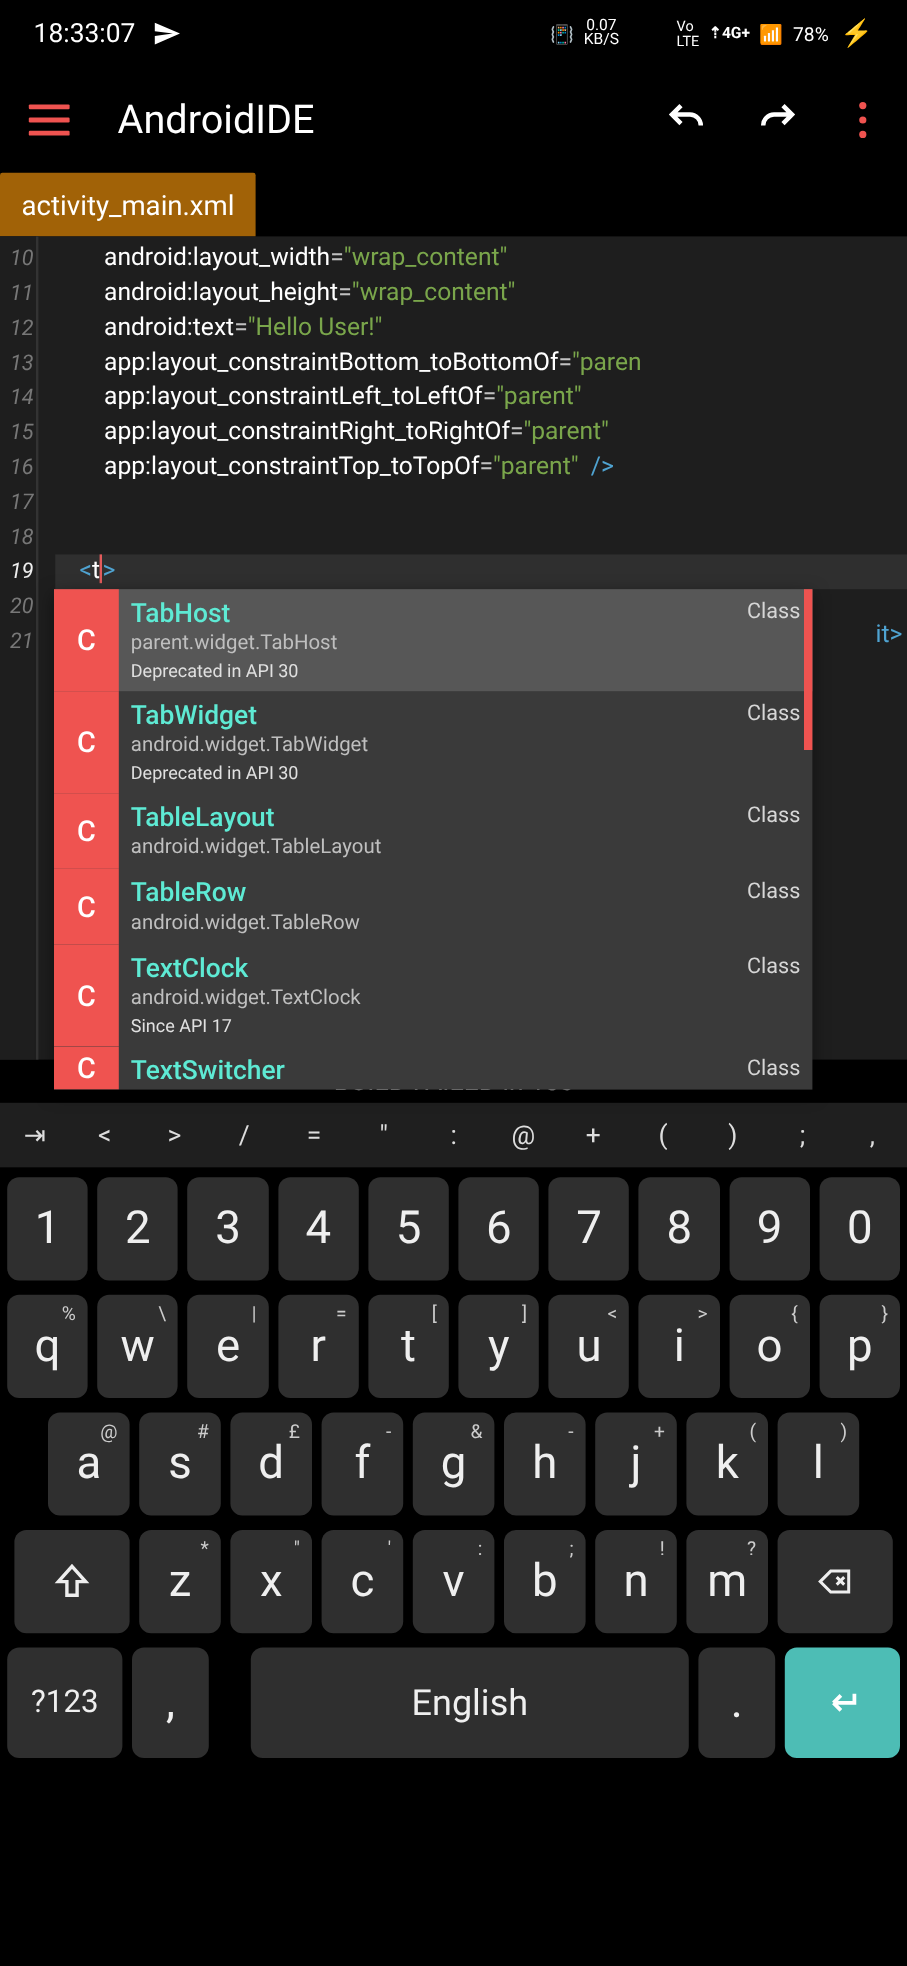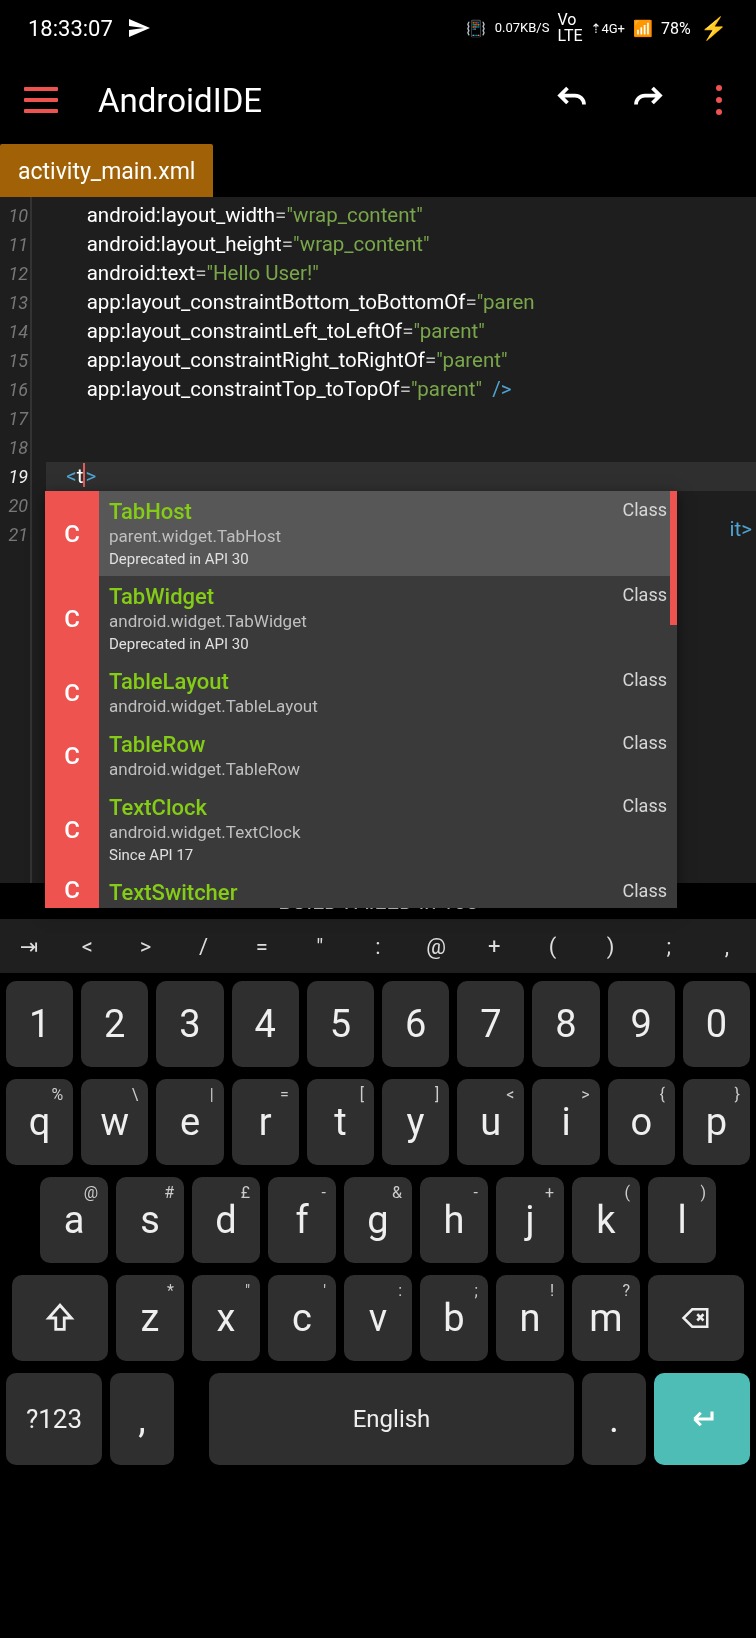--- a/index.html
+++ b/index.html
@@ -1,20 +1,20 @@
 <!DOCTYPE html>
 <html><head>
 <meta charset="utf-8">
 <style>
   * { margin:0; padding:0; box-sizing:border-box; font-family: Roboto, "Segoe UI", Arial, sans-serif; }
   html,body { width:756px; height:1638px; background:#000; color:#fff; overflow:hidden; }
   .status-bar { height:56px; display:flex; align-items:center; justify-content:space-between; padding:0 28px; font-size:22px; }
   .status-left { display:flex; align-items:center; gap:14px; }
   .status-right { display:flex; align-items:center; gap:8px; font-size:16px; }
-  .kbs { display:flex; line-height:0.9; font-size:13px; align-items:center; }
+  .kbs { display:flex; flex-direction:column; line-height:0.9; font-size:13px; align-items:center; }
   .app-bar { height:88px; display:flex; align-items:center; padding:0 24px; gap:40px;justify-content:center; }
   .menu-icon { width:34px; height:26px; display:flex; flex-direction:column; justify-content:space-between; }
   .menu-icon div { height:4px; background:#ef5350; border-radius:1px; }
   .app-title { font-size:33px; font-weight:400; flex:1; }
   .toolbar-actions { display:flex; align-items:center; gap:40px; }
   .toolbar-actions svg { width:36px; height:36px; }
   .dots { display:flex; flex-direction:column; gap:6px; padding:0 10px; }
   .dots span { width:6px; height:6px; border-radius:50%; background:#ef5350; }
   .tab-strip { display:flex; }
   .file-tab { background:#a16207; color:#fff; padding:14px 18px 12px; font-size:23px; border-radius:2px 2px 0 0; }
@@ -28,39 +28,39 @@
   .attrname { color:#ffffff; }
   .eq { color:#c0c0c0; }
   .str { color:#7aa64b; }
   .brkt { color:#4fa3d1; }
   .caret { display:inline-block; width:0; border-left:2px solid #e35b5b; height:24px; vertical-align:-4px; }
   .autocomplete { position:absolute; left:45px; top:294px; width:632px; background:#3a3a3a; box-shadow:0 4px 14px rgba(0,0,0,0.5); }
   .ac-row { display:flex; align-items:stretch; }
   .ac-row.sel { background:#575757; }
   .ac-kind { width:54px; background:#ef5350; display:flex; align-items:center; justify-content:center; font-size:24px; font-weight:500; color:#fff; }
   .ac-body { flex:1; padding:8px 14px 8px 10px; position:relative; }
-  .ac-name { font-size:22px; font-weight:500; color:#84cc16; }
+  .ac-name { font-size:22px; font-weight:500; color:#5eead4; }
   .ac-sub  { font-size:17px; color:#bfbfbf; margin-top:2px; }
   .ac-note { font-size:15px; color:#e0e0e0; margin-top:4px; }
   .ac-type { position:absolute; right:10px; top:8px; font-size:18px; color:#d6d6d6; }
   .ac-scroll { position:absolute; right:0; top:0; width:7px; height:134px; background:#ef5350; }
   .peek { position:absolute; right:4px; top:320px; font-size:20.5px; color:#4fa3d1; }
   .build-bar { margin-top:0; height:36px; display:flex; align-items:center; justify-content:center; font-size:22px; background:#000; }
   .symrow { height:54px; background:#1f1f1f; display:flex; align-items:center; justify-content:space-around; font-size:22px; color:#ddd; }
   .symrow span { flex:1; text-align:center; }
   .keyboard { background:#000; padding:8px 6px 0; }
   .krow { display:flex; gap:8px; margin-bottom:12px; justify-content:center; }
   .key { background:#2f2f2f; border-radius:10px; height:86px; display:flex; align-items:center; justify-content:center; color:#efefef; font-size:38px; position:relative; }
   .kw { width:64px; }
   .kw2 { width:68px; }
   .kwA { width:96px; }
   .sec { position:absolute; top:6px; right:10px; font-size:16px; color:#ccc; }
   .shift-key svg { width:34px; height:34px; }
   .bksp svg { width:40px; height:30px; }
-  .space { flex:1; font-size:24px;margin-left:27px; }
+  .space { flex:1; font-size:30px;margin-left:27px; }
   .enter { width:96px; background:#4dbdb5; }
   .enter svg { width:38px; height:30px; }
   .botrow .key { height:92px; }
   .botrow { display:flex; gap:8px; }
   .paper-plane { width:24px; height:24px; }
   .bolt { color:#7fdc5a; font-size:22px; margin-left:2px; }
 </style>
 </head>
 <body>
 
@@ -70,22 +70,22 @@
     <svg class="paper-plane" viewBox="0 0 24 24" fill="#fff">
         <path d="M2 21l21-9L2 3v7l15 2-15 2z"></path>
       </svg>
   </div>
   <div class="status-right">
     <span>📳</span>
     <span class="kbs">
       <span>0.07</span>
       <span>KB/S</span>
     </span>
-    <span style="font-size:16px;line-height:1;">Vo<br>LTE</span>
-    <span style="font-size:13px;">⇡<span>4G+</span></span>
+    <span style="font-size:12px;line-height:1;margin-left:40px;">Vo<br>LTE</span>
+    <span style="font-size:13px;font-weight:bold;">⇡<span>4G+</span></span>
     <span>📶</span>
     <span>78%</span>
     <span class="bolt">⚡</span>
   </div>
 </div>
 
 <div class="app-bar">
   <div class="menu-icon">
     <div></div>
       <div></div>

